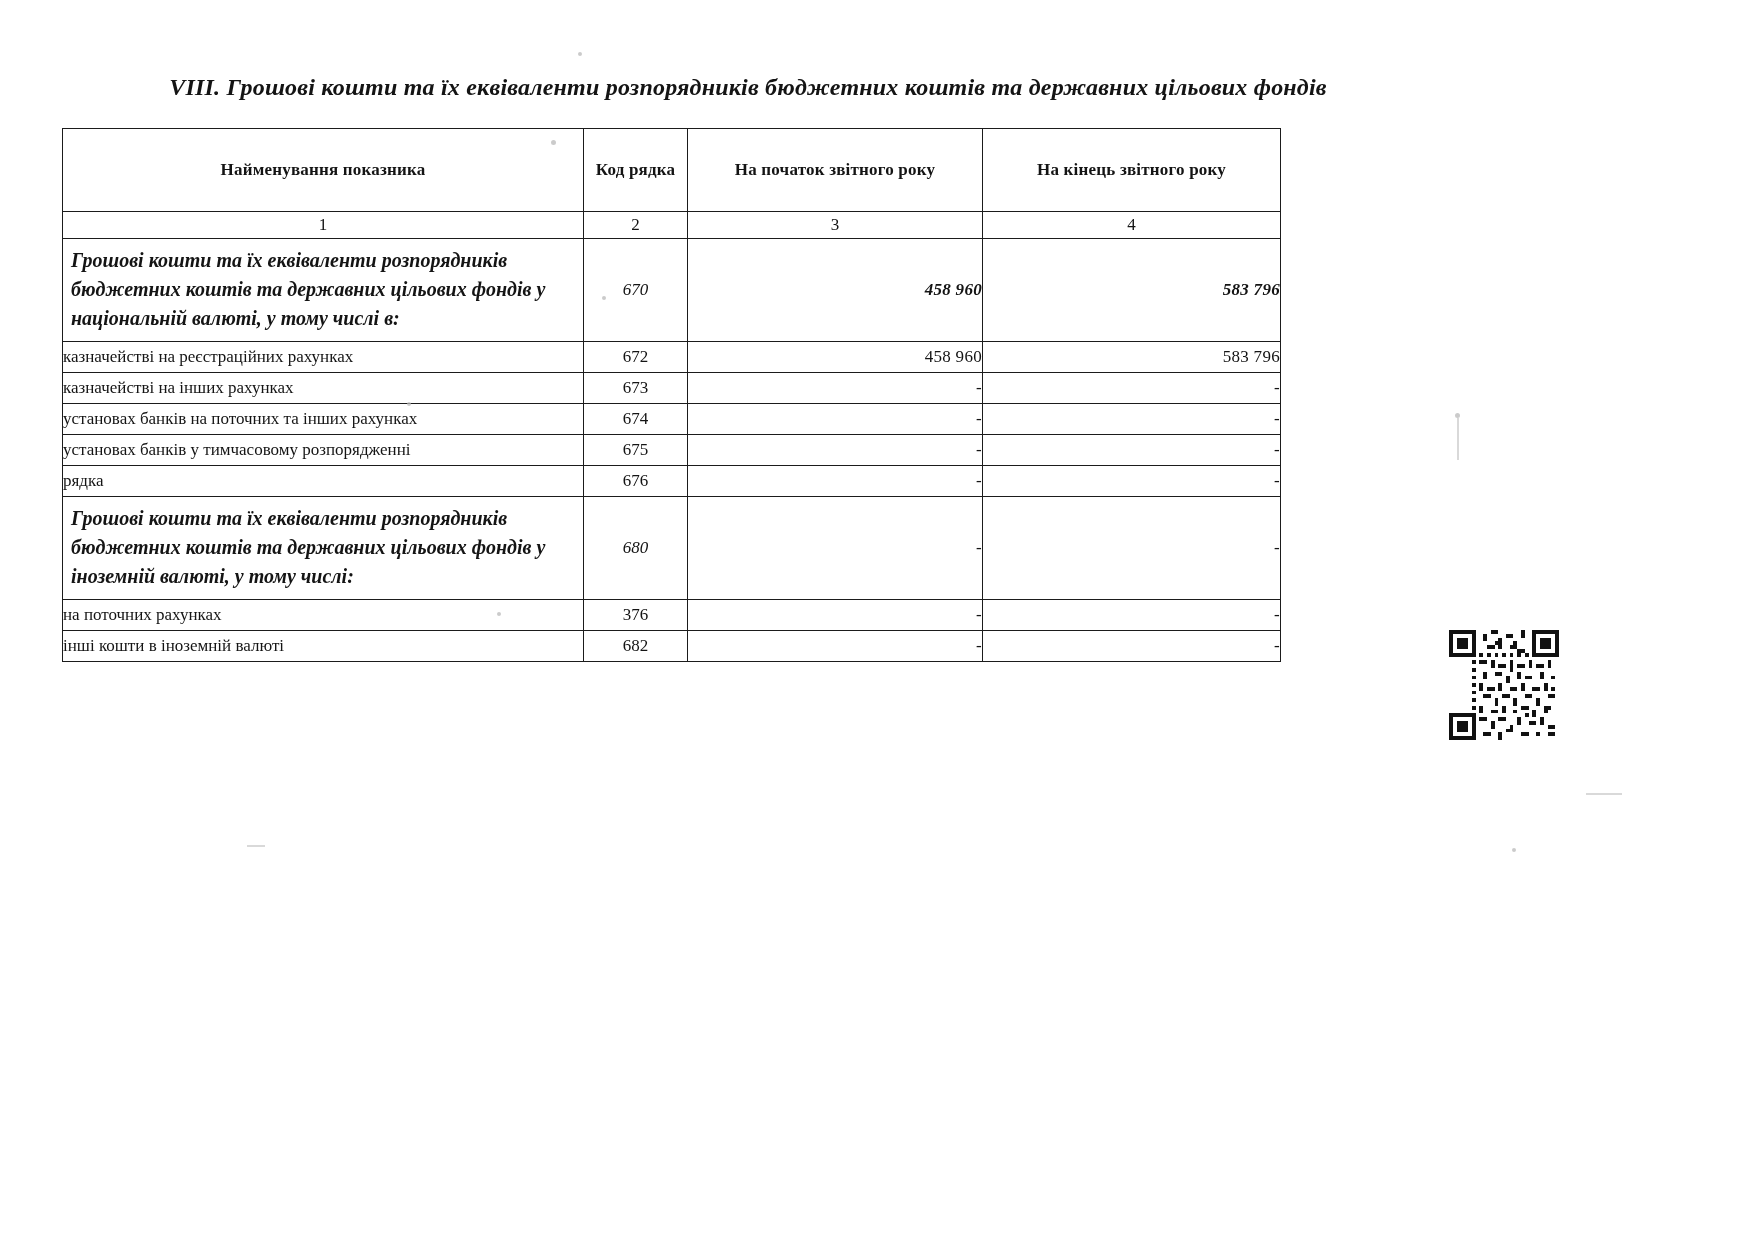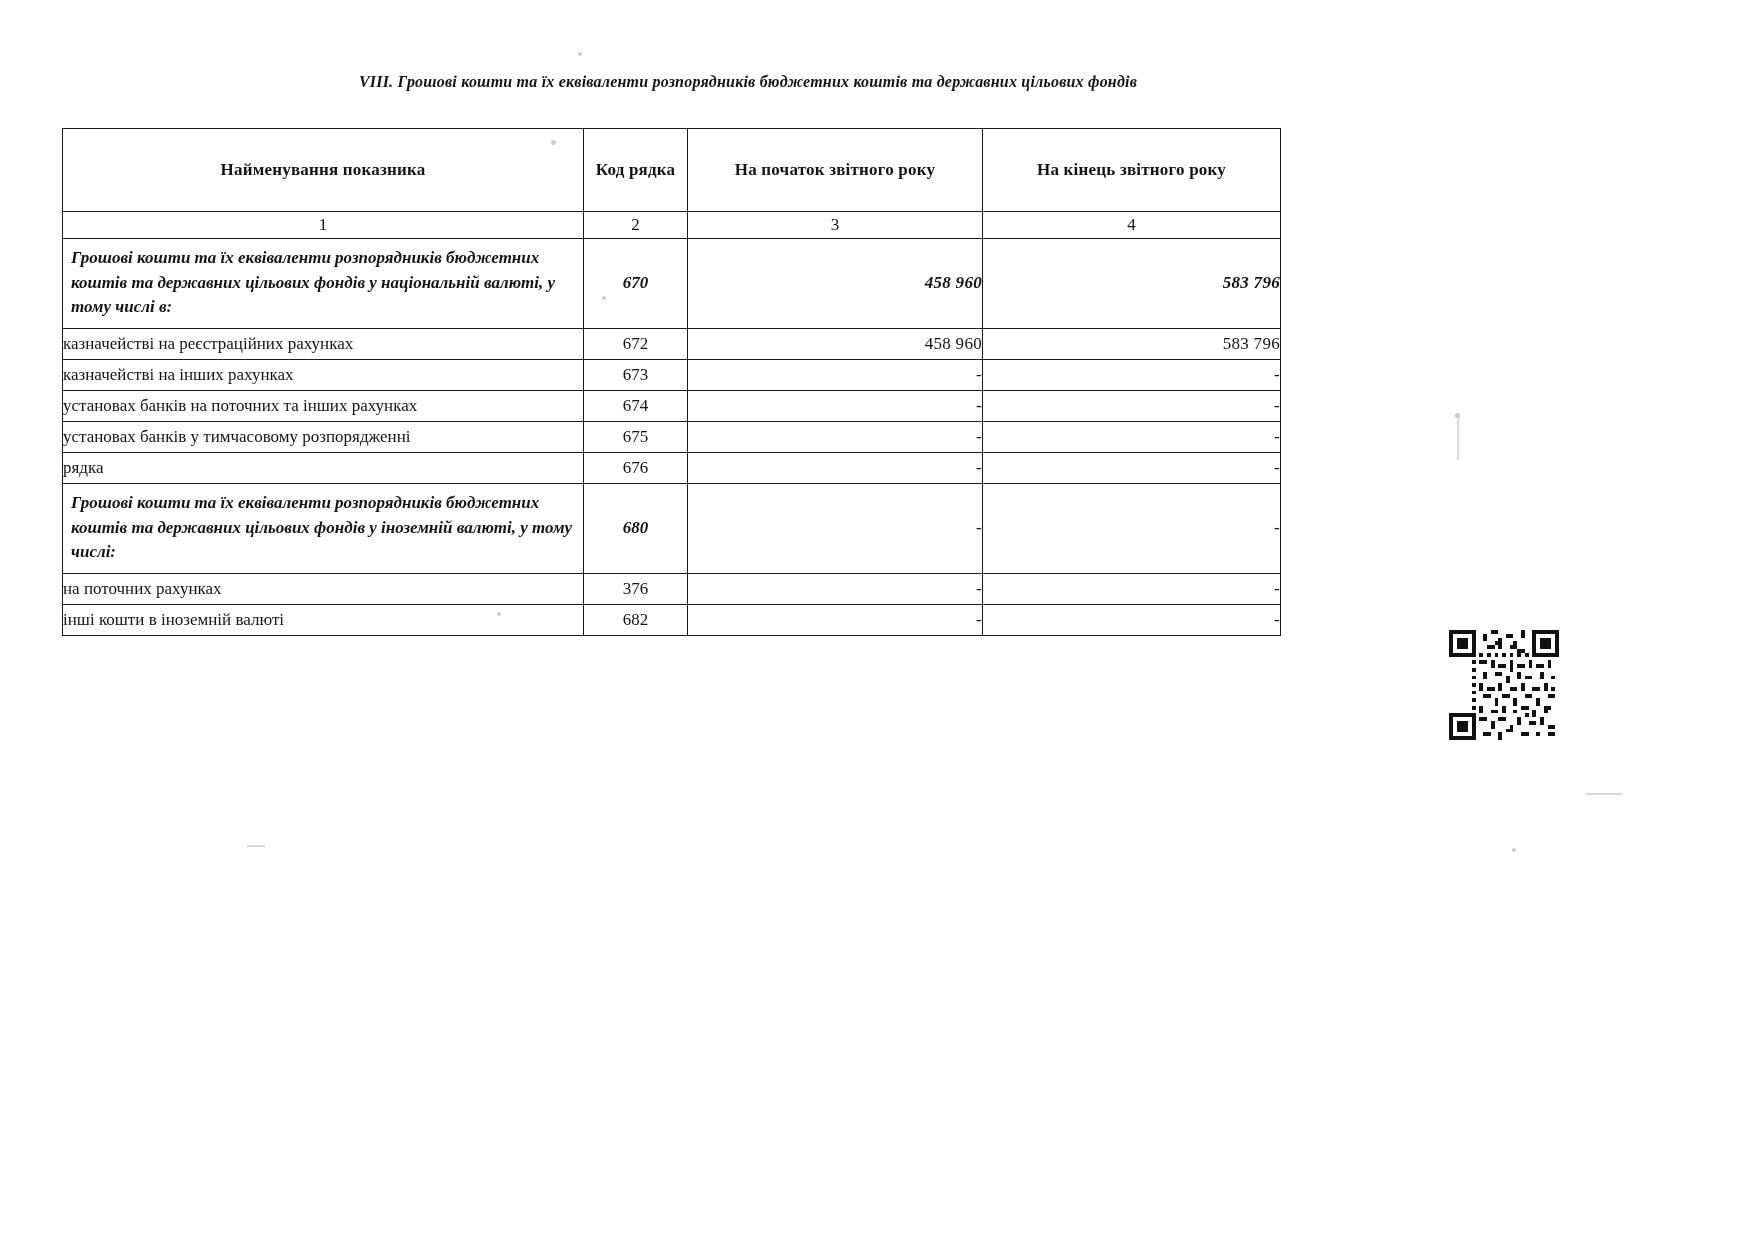--- a/index.html
+++ b/index.html
@@ -24,21 +24,21 @@
     height: 1240px;
   }
 
   
   .doc-title {
     position: absolute;
     left: 88px;
     top: 72px;
     width: 1320px;
     font-family: "Liberation Serif", serif;
-    font-size: 16px;
+    font-size: 24px;
     font-weight: bold;
     font-style: italic;
     line-height: 1.25;
     text-align: center;
     color: #141414;
     letter-spacing: 0.2px;
   }
 
   
   .table-wrap {
@@ -84,31 +84,31 @@
 
   .lbl {
     padding: 4px 6px 5px 8px;
     font-size: 17.5px;
     line-height: 1.3;
     text-align: left;
   }
   .lbl.bold-it {
     font-weight: bold;
     font-style: italic;
-    font-size: 17px;
+    font-size: 20px;
     line-height: 1.45;
     padding: 7px 6px 8px 8px;
     margin-left: 8px;
   }
   .code {
     text-align: center;
     font-size: 18px;
   }
   .code.bold-it {
-    font-weight: bold;
+    font-weight: normal;
     font-style: italic;
   }
   .val {
     text-align: right;
     padding-right: 10px;
     font-size: 18px;
     letter-spacing: 0.3px;
   }
   .val.bold-it {
     font-weight: bold;

